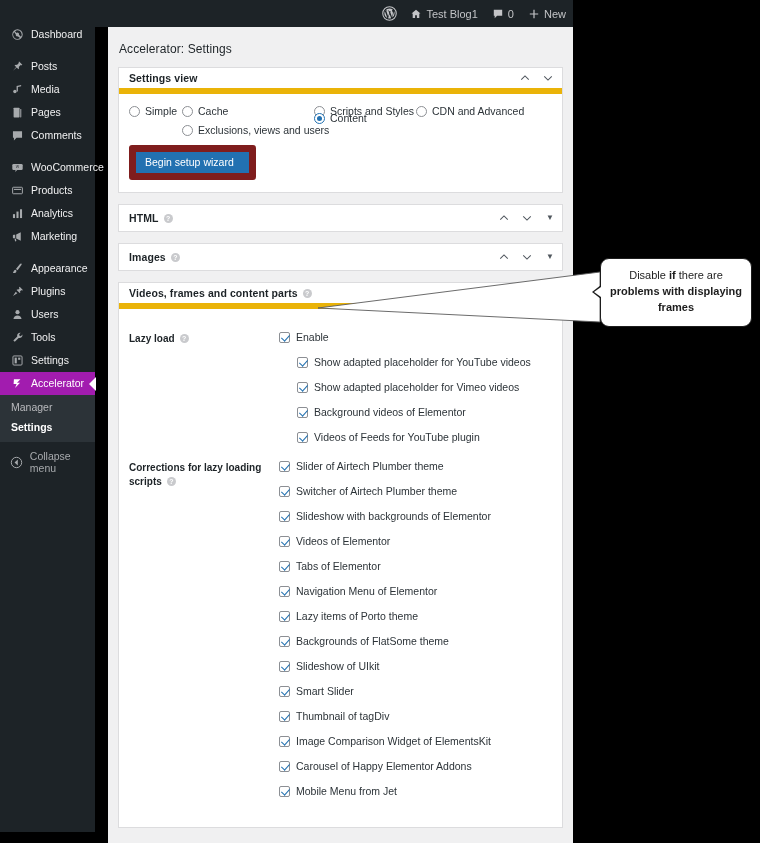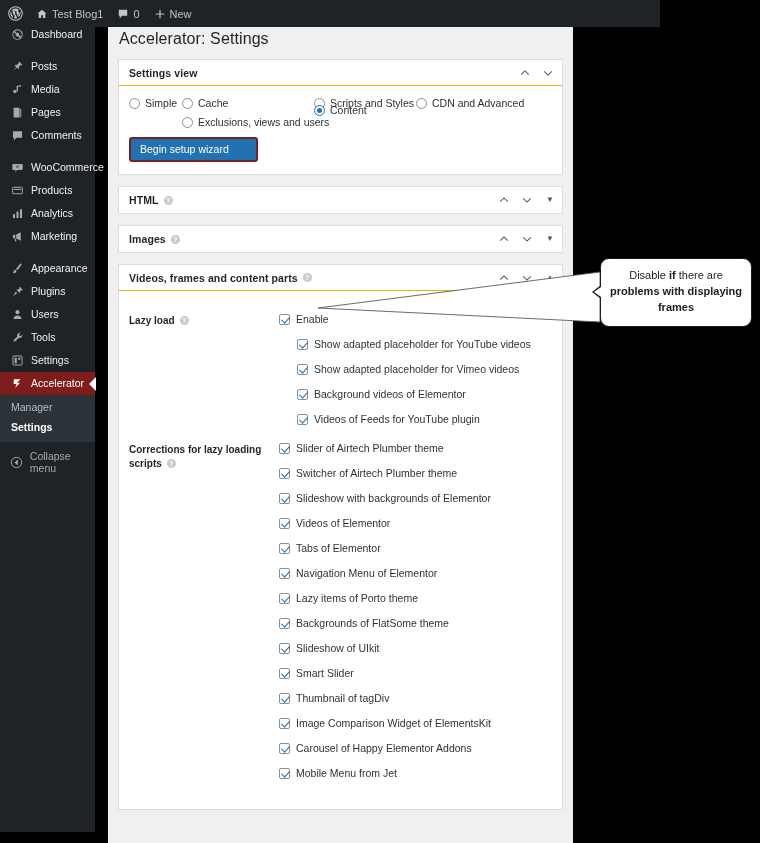--- a/index.html
+++ b/index.html
@@ -14,26 +14,27 @@
   
   #app {
     position: relative;
     width: 760px; height: 843px;
     background: #000;
   }
 
   
   #adminbar {
     position: absolute; left: 0; top: 0;
-    width: 660px; height: 27px;
+    width: 573px; height: 27px;
     background: #1d2327;
     display: flex; align-items: center;
     color: #c3c4c7;
     font-size: 11px;
     z-index: 5;
+    justify-content: flex-end;
   }
   .ab-item {
     display: flex; align-items: center; gap: 4px;
     height: 27px; padding: 0 7px;
     color: #c3c4c7; white-space: nowrap;
   }
   .ab-item.logo { padding-left: 8px; padding-right: 6px; }
   .ab-ico { display: inline-block; line-height: 0; }
 
   
@@ -54,21 +55,21 @@
   .menu-item .mi-ico {
     width: 17px; height: 17px;
     display: flex; align-items: center; justify-content: center;
     margin-right: 5px;
     flex: none;
     color: #a7aaad;
   }
   .menu-item .mi-label { line-height: 1; }
   .menu-sep { height: 9px; }
   .menu-item.active {
-    background: #7f1d1d;
+    background: #a21caf;
     color: #fff;
     font-weight: normal;
   }
   .menu-item.active .mi-ico { color: #fff; }
   .menu-item.active::after {
     content: "";
     position: absolute; right: -1px; top: 50%;
     transform: translateY(-50%);
     border-style: solid;
     border-width: 7px 7px 7px 0;
@@ -93,38 +94,38 @@
     display:flex; align-items:center; justify-content:center; }
 
   
   #content {
     position: absolute; left: 108px; top: 27px;
     width: 465px; height: 816px;
     background: #f0f0f1;
     overflow: hidden;
   }
   #page-title {
-    font-size: 16px;
+    font-size: 12px;
     font-weight: normal;
     color: #1d2327;
-    padding: 3px 0 11px 11px;
+    padding: 15px 0 11px 11px;
     margin: 0;
     letter-spacing: .1px;
   }
 
   .panel {
     margin: 0 10px 11px 10px;
     background: #fff;
     border: 1px solid #dcdcde;
   }
   .panel-head {
     display: flex; align-items: center;
     height: 26px;
     padding: 0 8px 0 10px;
-    border-bottom: 1px solid #eab308;
+    border-bottom: 6px solid #eab308;
     background: #fff;
   }
   .panel.collapsed .panel-head { border-bottom: none; }
   .panel-title {
     font-size: 10.5px; font-weight: bold; color: #1d2327;
     letter-spacing: .1px;
   }
   .help-dot {
     display: inline-block;
     width: 9px; height: 9px;
@@ -174,24 +175,24 @@
     content: "";
     position: absolute; left: 2px; top: 2px;
     width: 5px; height: 5px;
     border-radius: 50%;
     background: #2271b1;
   }
   .btn-primary {
     display: inline-block;
     background: #2271b1;
     color: #fff;
-    border: 2px solid #7f1d1d;
+    border: 7px solid #7f1d1d;
     border-radius: 3px;
     font-size: 10.5px;
-    padding: 4px 27px 5px 9px;
+    padding: 4px 15px 5px 9px;
     cursor: pointer;
     font-family: inherit;
   }
 
   
   .field-row { display: flex; align-items: flex-start; }
   .field-label {
     width: 150px; flex: none;
     font-size: 10px; font-weight: bold; color: #1d2327;
     line-height: 1.35;

